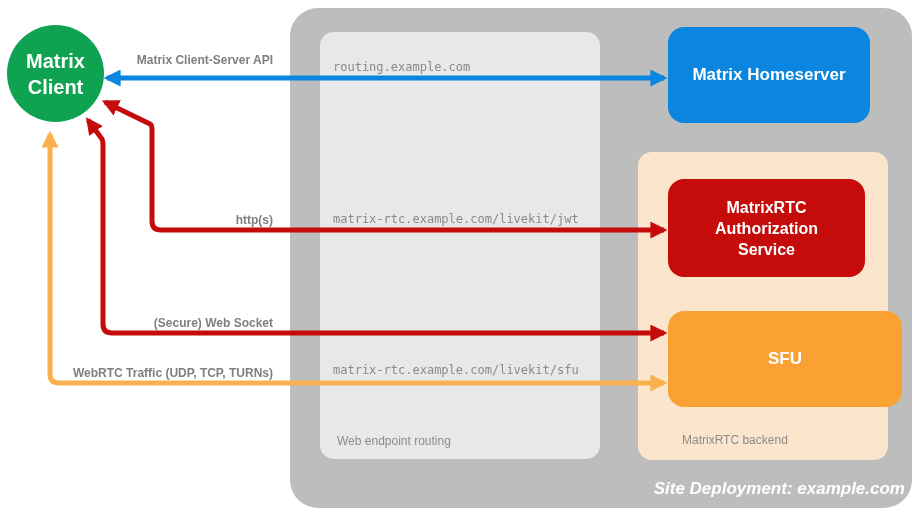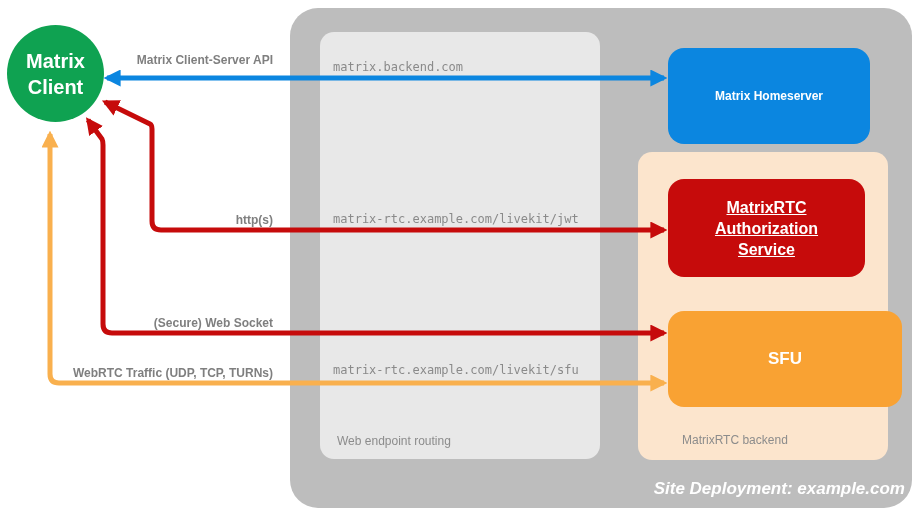--- a/index.html
+++ b/index.html
@@ -14,22 +14,22 @@
   }
   .stage *{box-sizing:border-box;}
   .container-box{position:absolute;}
   .site-box{left:290px; top:8px; width:622px; height:500px; background:var(--c-outerGray,#BDBDBD); border-radius:28px;}
   .routing-box{left:320px; top:32px; width:280px; height:427px; background:var(--c-innerGray,#E8E8E8); border-radius:14px;}
   .backend-box{left:638px; top:152px; width:250px; height:308px; background:var(--c-peach,#FCE5CD); border-radius:14px;}
   .node{
     position:absolute; display:flex; align-items:center; justify-content:center;
     color:#fff; font-weight:bold; text-align:center; border-radius:16px;
   }
-  .homeserver{left:668px; top:48px; width:202px; height:96px; background:var(--c-blue,#0B86E0); font-size:12px;}
-  .auth{left:668px; top:179px; width:197px; height:98px; background:var(--c-red,#C60B0B); font-size:16px; line-height:21px;text-decoration:underline;}
+  .homeserver{left:668px; top:27px; width:202px; height:96px; background:var(--c-blue,#0B86E0); font-size:17px;}
+  .auth{left:668px; top:179px; width:197px; height:98px; background:var(--c-red,#C60B0B); font-size:16px; line-height:21px;}
   .auth span{display:block; max-width:125px;}
   .sfu{left:668px; top:311px; width:234px; height:96px; background:var(--c-orange,#F9A233); font-size:17px;}
   .client-circle{
     position:absolute; left:7px; top:25px; width:97px; height:97px; border-radius:50%;
     background:var(--c-green,#0FA251); display:flex; align-items:center; justify-content:center;
     color:#fff; font-weight:bold; font-size:20px; line-height:26px; text-align:center;
   }
   .client-circle span{display:block; max-width:70px;}
   .box-label{position:absolute; font-weight:normal; font-size:12px; color:var(--c-boxLabelGray,#8C8C8C); white-space:nowrap;}
   .routing-label{left:337px; top:434px;}
@@ -73,21 +73,21 @@
     <span>SFU</span>
   </div>
   <div class="client-circle">
     <span>Matrix Client</span>
   </div>
 
   <div class="box-label routing-label">Web endpoint routing</div>
   <div class="box-label backend-label">MatrixRTC backend</div>
   <div class="site-label">Site Deployment: example.com</div>
 
-  <div class="url u1">matrix.backend.com</div>
+  <div class="url u1">routing.example.com</div>
   <div class="url u2">matrix-rtc.example.com/livekit/jwt</div>
   <div class="url u3">matrix-rtc.example.com/livekit/sfu</div>
 
   <div class="conn-label l1">Matrix Client-Server API</div>
   <div class="conn-label l2">http(s)</div>
   <div class="conn-label l3">(Secure) Web Socket</div>
   <div class="conn-label l4">WebRTC Traffic (UDP, TCP, TURNs)</div>
 
   <svg class="arrows" width="921" height="524" viewBox="0 0 921 524">
     <defs>

